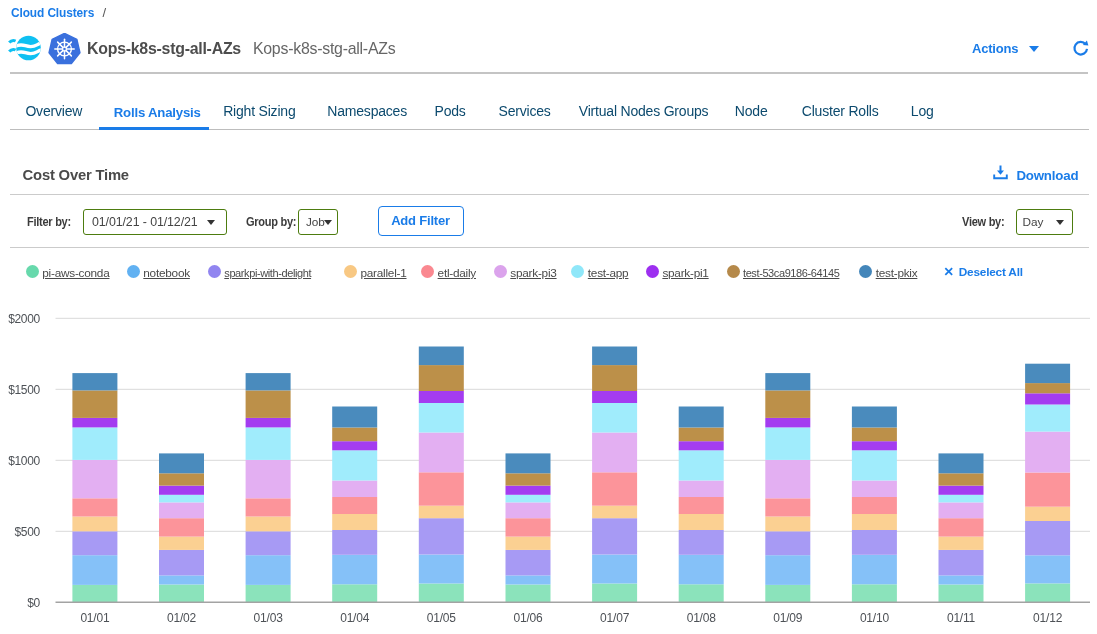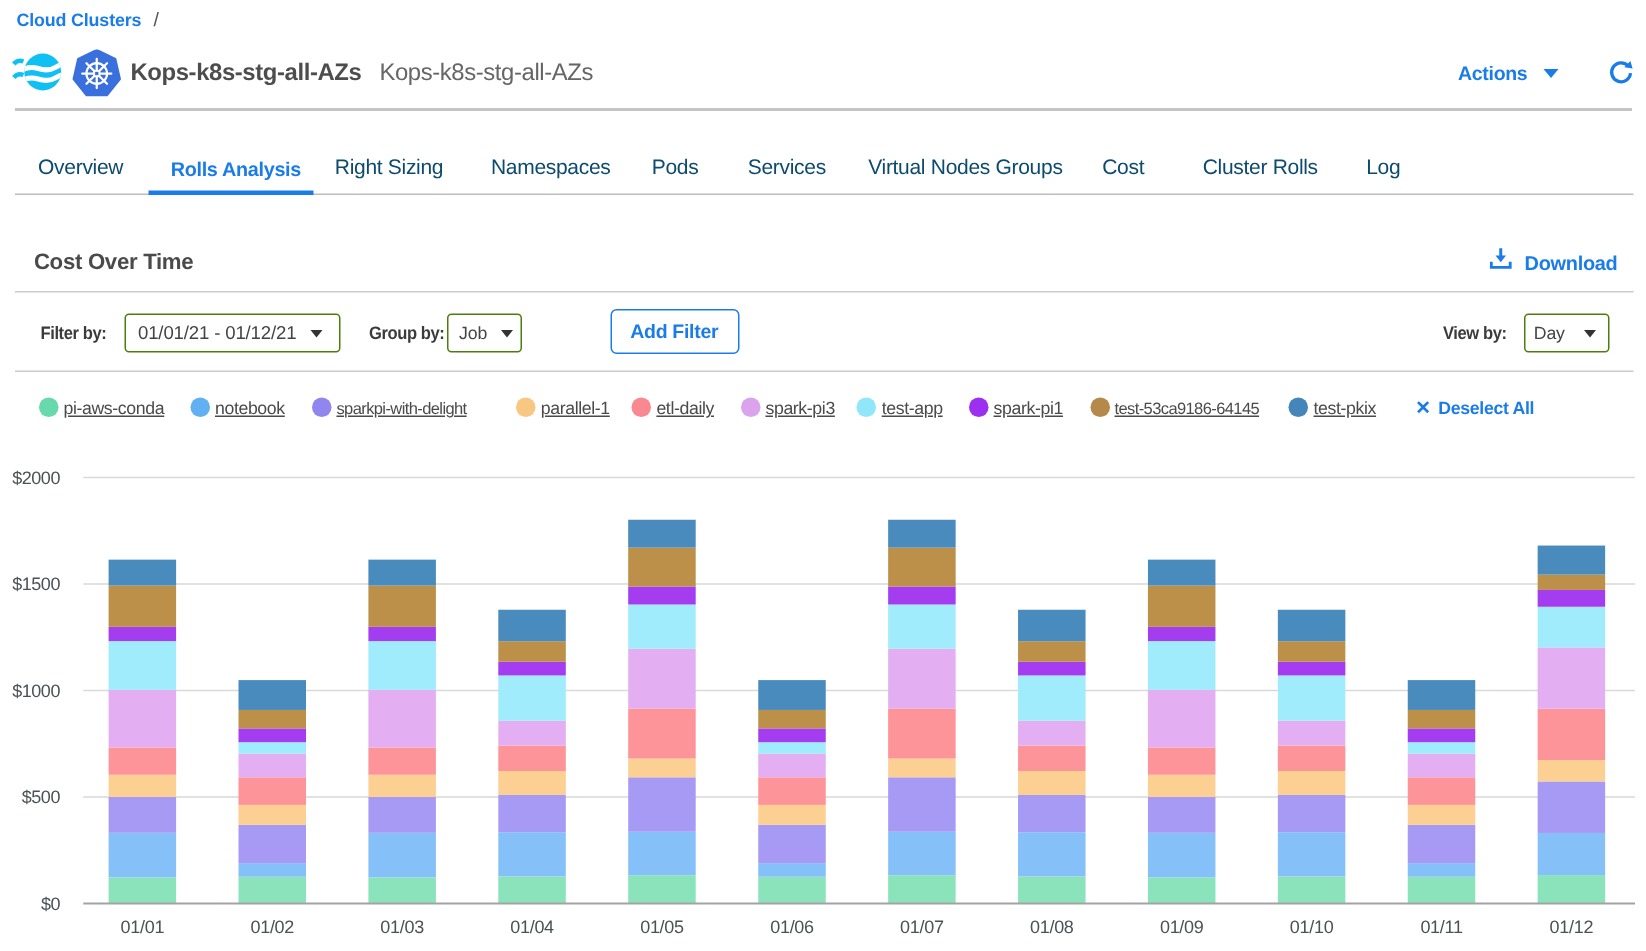--- a/index.html
+++ b/index.html
@@ -22,21 +22,21 @@
 .tab.active { color:#1a7ce8; font-weight:700; font-size:13.2px; top:104.5px; }
 
 .h2 { left:22.6px; top:167px; font-size:14.8px; font-weight:700; color:#4a4a4a; letter-spacing:-0.2px; }
 .download { left:1016.4px; top:167.5px; font-size:13.3px; font-weight:700; color:#1a7ce8; letter-spacing:-0.2px; }
 
 .fline1 { left:10px; top:193.5px; width:1079px; height:1.5px; background:#cbcbcb; }
 .fline2 { left:10px; top:246.5px; width:1079px; height:1.5px; background:#cbcbcb; }
 .flabel { font-size:12px; font-weight:700; color:#3b3b3b; top:215px; letter-spacing:-0.3px; transform:scaleX(0.92); transform-origin:0 0; }
 .selbox { position:absolute; top:208.5px; height:26px; border:1px solid #4d7c0f; border-radius:3px; background:#fff; font-size:11.8px; color:#444; line-height:24px; letter-spacing:-0.1px; }
 .scaret { display:inline-block; width:0; height:0; border-left:4.8px solid transparent; border-right:4.8px solid transparent; border-top:5.8px solid #333; position:absolute; top:10px; }
-.addfilter { left:377.5px; top:206px; width:86px; height:30px; border:1.3px solid #1a7ce8; border-radius:4px; background:#fff; font-size:13px; font-weight:700; color:#1a7ce8; text-align:center; line-height:27px; letter-spacing:-0.2px;margin-left:29px; }
+.addfilter { left:377.5px; top:206px; width:86px; height:30px; border:1.3px solid #1a7ce8; border-radius:4px; background:#fff; font-size:13px; font-weight:700; color:#1a7ce8; text-align:center; line-height:27px; letter-spacing:-0.2px; }
 
 .litem { position:absolute; top:264.5px; height:14px; }
 .dot { display:inline-block; width:13px; height:13px; border-radius:50%; vertical-align:top; }
 .ltxt { font-size:11.8px; color:#4a4a4a; letter-spacing:-0.25px; position:relative; top:-1.5px; margin-left:3.5px;text-decoration:underline; }
 .deselect { left:943.5px; top:263.5px; font-size:11.8px; font-weight:700; color:#1a7ce8; letter-spacing:-0.2px; }
 .dx { font-size:12.5px; margin-right:5px; font-weight:700; }
 </style>
 </head>
 <body>
 <div class="abs crumb">Cloud Clusters <span class="sep">/</span></div>
@@ -87,21 +87,21 @@
 
 <div class="abs hr1"></div>
 
 <div class="tab" style="left:25.4px">Overview</div>
 <div class="tab active" style="left:113.8px">Rolls Analysis</div>
 <div class="tab" style="left:223.2px">Right Sizing</div>
 <div class="tab" style="left:327.3px">Namespaces</div>
 <div class="tab" style="left:434.5px">Pods</div>
 <div class="tab" style="left:498.5px">Services</div>
 <div class="tab" style="left:578.8px">Virtual Nodes Groups</div>
-<div class="tab" style="left:734.8px">Cost</div>
+<div class="tab" style="left:734.8px">Node</div>
 <div class="tab" style="left:801.8px">Cluster Rolls</div>
 <div class="tab" style="left:910.8px">Log</div>
 
 <div class="abs tabline"></div>
 <div class="abs tabactive"></div>
 
 <div class="abs h2">Cost Over Time</div>
 <svg class="abs" style="left:993px;top:164.5px" width="15" height="15" viewBox="0 0 15 15">
   <g stroke="#1a7ce8" fill="none">
     <path d="M1.2,9.5 V13.2 H13.8 V9.5" stroke-width="1.9"></path>
@@ -109,21 +109,21 @@
   </g>
   <polygon points="4,5.4 11,5.4 7.5,9.8" fill="#1a7ce8"></polygon>
 </svg>
 <div class="abs download">Download</div>
 
 <div class="abs fline1"></div>
 <div class="abs fline2"></div>
 <div class="abs flabel" style="left:26.8px">Filter by:</div>
 <div class="selbox" style="left:82.5px;width:144.5px;padding-left:8.5px;font-size:12.4px">01/01/21 - 01/12/21<span class="scaret" style="right:11px"></span></div>
 <div class="abs flabel" style="left:246px">Group by:</div>
-<div class="selbox" style="left:298px;width:50px;padding-left:7px">Job<span class="scaret" style="right:5px"></span></div>
+<div class="selbox" style="left:298px;width:40px;padding-left:7px">Job<span class="scaret" style="right:5px"></span></div>
 <div class="abs addfilter">Add Filter</div>
 <div class="abs flabel" style="left:962px">View by:</div>
 <div class="selbox" style="left:1015.5px;width:57px;padding-left:6px">Day<span class="scaret" style="right:8px"></span></div>
 
 <div class="litem" style="left:25.8px"><span class="dot" style="background:#67d9ac"></span><span class="ltxt">pi-aws-conda</span></div>
 <div class="litem" style="left:126.8px"><span class="dot" style="background:#61b1f2"></span><span class="ltxt">notebook</span></div>
 <div class="litem" style="left:207.8px"><span class="dot" style="background:#9185f0"></span><span class="ltxt" style="font-size:11px;letter-spacing:-0.4px">sparkpi-with-delight</span></div>
 <div class="litem" style="left:344.0px"><span class="dot" style="background:#f8c883"></span><span class="ltxt">parallel-1</span></div>
 <div class="litem" style="left:421.1px"><span class="dot" style="background:#fa8890"></span><span class="ltxt">etl-daily</span></div>
 <div class="litem" style="left:493.8px"><span class="dot" style="background:#dba3ec"></span><span class="ltxt">spark-pi3</span></div>

